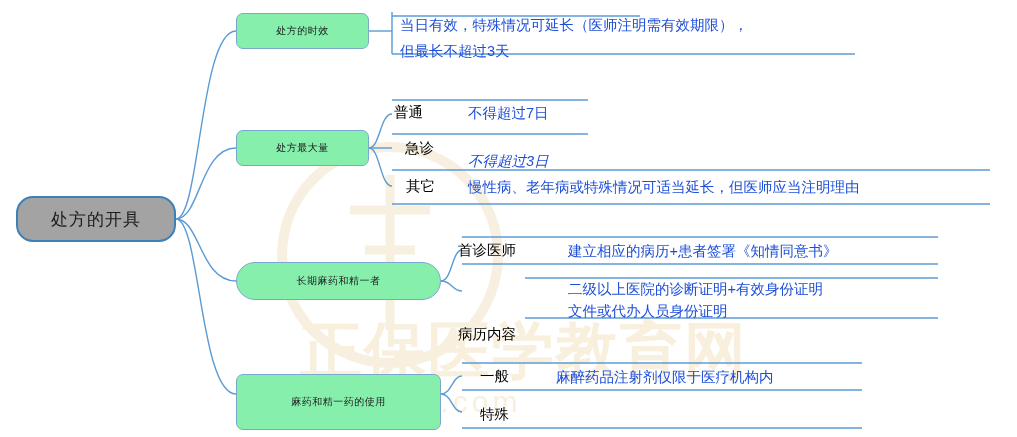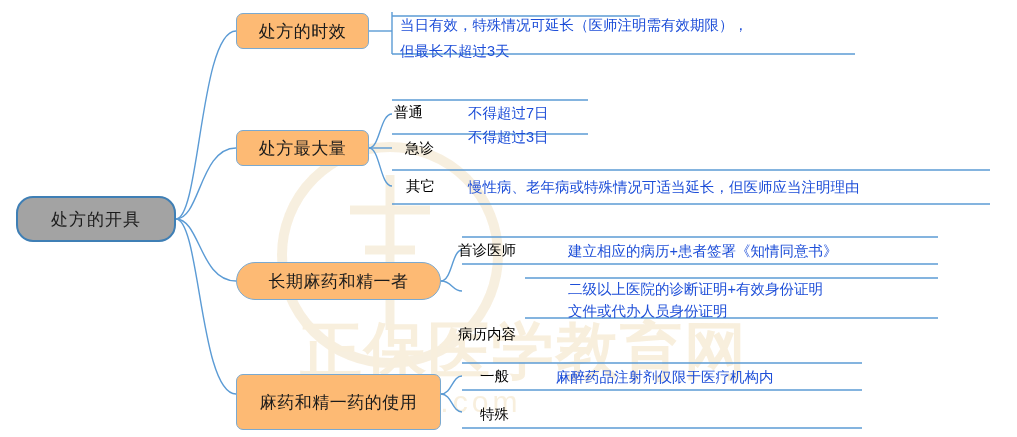--- a/index.html
+++ b/index.html
@@ -47,22 +47,22 @@
   .root-node {
     border: 2px solid #3f7fb5;
     border-radius: 17px;
     background: #a3a3a3;
     font-size: 17px;
     letter-spacing: 1px;
   }
   .branch-node {
     border: 1px solid #7aa9d0;
     border-radius: 7px;
-    background: #fdba74;
-    font-size: 17px;
+    background: #86efac;
+    font-size: 10px;
     letter-spacing: 0.5px;
   }
   .leaf-label {
     position: absolute;
     z-index: 2;
     font-size: 14.5px;
     color: #000000;
     white-space: nowrap;
   }
   .leaf-text {
@@ -132,21 +132,21 @@
   </div>
   <div class="leaf-text" style="left:400px; top:15px; width:560px;">当日有效，特殊情况可延长（医师注明需有效期限），</div>
   <div class="leaf-text" style="left:400px; top:41px; width:560px;">但最长不超过3天</div>
 
   <div class="node branch-node" style="left:236px; top:130px; width:133px; height:36px;">
     <span>处方最大量</span>
   </div>
   <div class="leaf-label" style="left:394px; top:103px;">普通</div>
   <div class="leaf-text" style="left:468px; top:103px;">不得超过7日</div>
   <div class="leaf-label" style="left:405px; top:139px;">急诊</div>
-  <div class="leaf-text" style="left:468px; top:127px;">不得超过3日</div>
+  <div class="leaf-text" style="left:468px; top:151px;font-style:italic;">不得超过3日</div>
   <div class="leaf-label" style="left:406px; top:177px;">其它</div>
   <div class="leaf-text" style="left:468px; top:177px;">慢性病、老年病或特殊情况可适当延长，但医师应当注明理由</div>
 
   <div class="node branch-node" style="left:236px; top:262px; width:205px; height:38px;border-radius:19px;">
     <span>长期麻药和精一者</span>
   </div>
   <div class="leaf-label" style="left:458px; top:241px;">首诊医师</div>
   <div class="leaf-text" style="left:568px; top:241px;">建立相应的病历+患者签署《知情同意书》</div>
   <div class="leaf-label" style="left:458px; top:281px;margin-top:44px;">病历内容</div>
   <div class="leaf-text" style="left:568px; top:279px; width:400px; white-space:pre-line;">二级以上医院的诊断证明+有效身份证明

